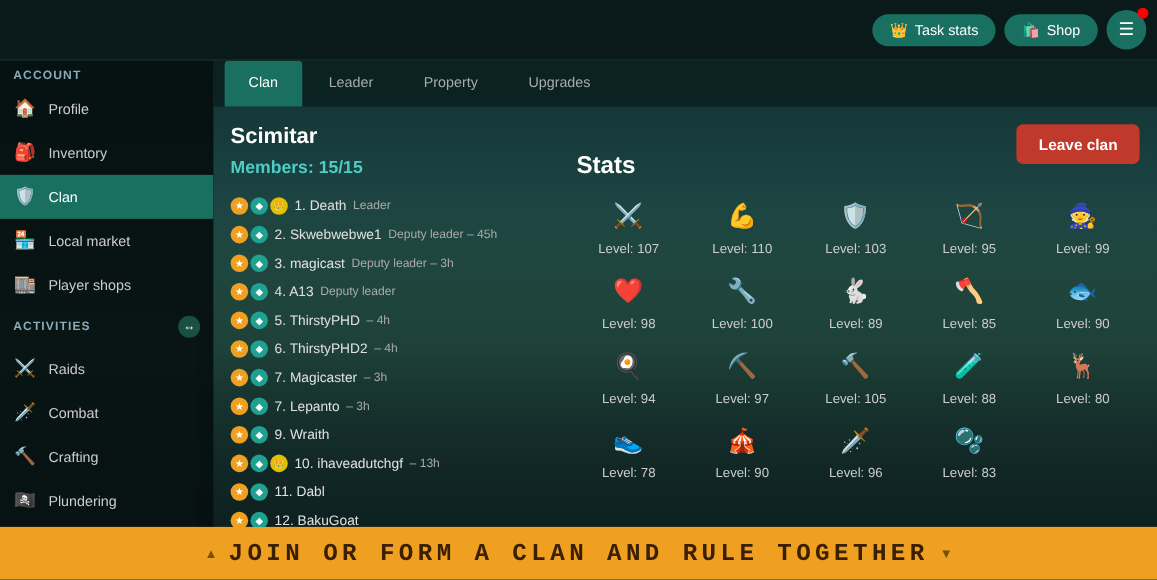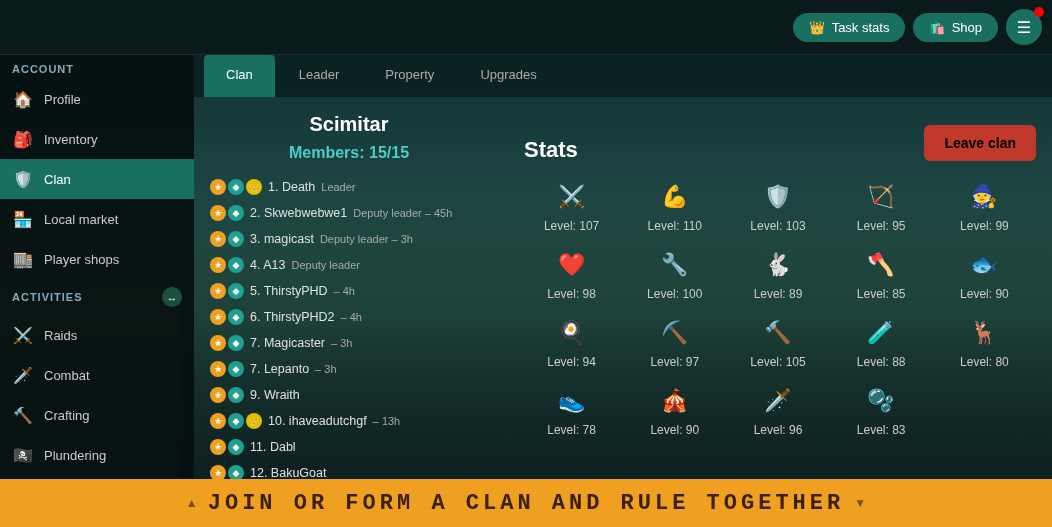--- a/index.html
+++ b/index.html
@@ -215,21 +215,20 @@
       overflow: hidden;
       position: relative;
     }
 
     
     .member-panel {
       width: 310px;
       padding: 16px;
       overflow-y: auto;
       flex-shrink: 0;
-      text-align: center;
     }
     .clan-title {
       color: #fff;
       font-size: 20px;
       font-weight: bold;
       margin-bottom: 8px;
     }
     .members-count {
       color: #4ecdc4;
       font-size: 16px;
@@ -300,26 +299,26 @@
       font-size: 22px;
     }
     .stat-level {
       color: #ccc;
       font-size: 12px;
     }
 
     
     .leave-clan-btn {
       position: absolute;
-      top: 28px;
+      top: 16px;
       right: 16px;
       background: #c0392b;
       border: none;
       border-radius: 6px;
-      color: #000000;
+      color: #ffffff;
       padding: 10px 20px;
       font-size: 14px;
       font-weight: bold;
       cursor: pointer;
     }
 
     
     .bottom-banner {
       height: 48px;
       background: #f0a020;

